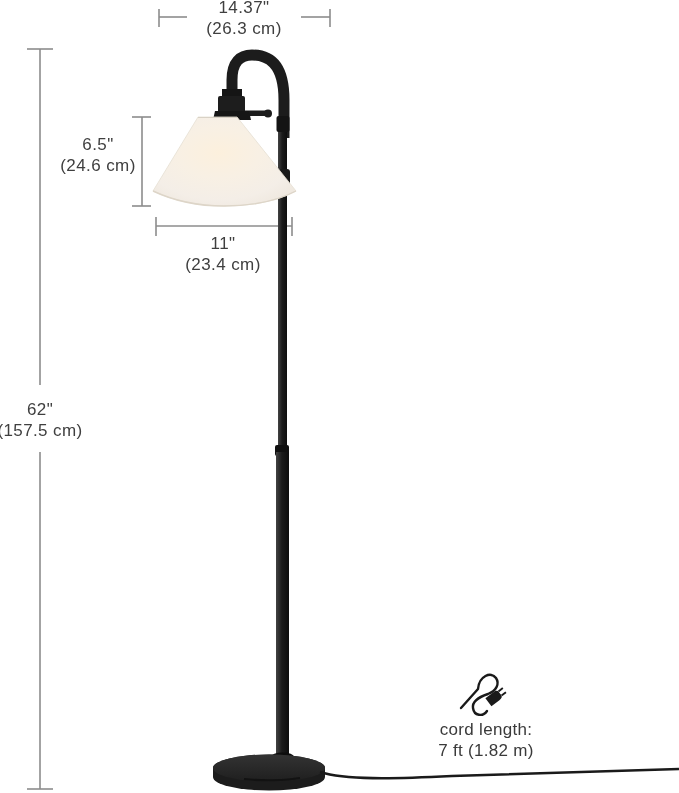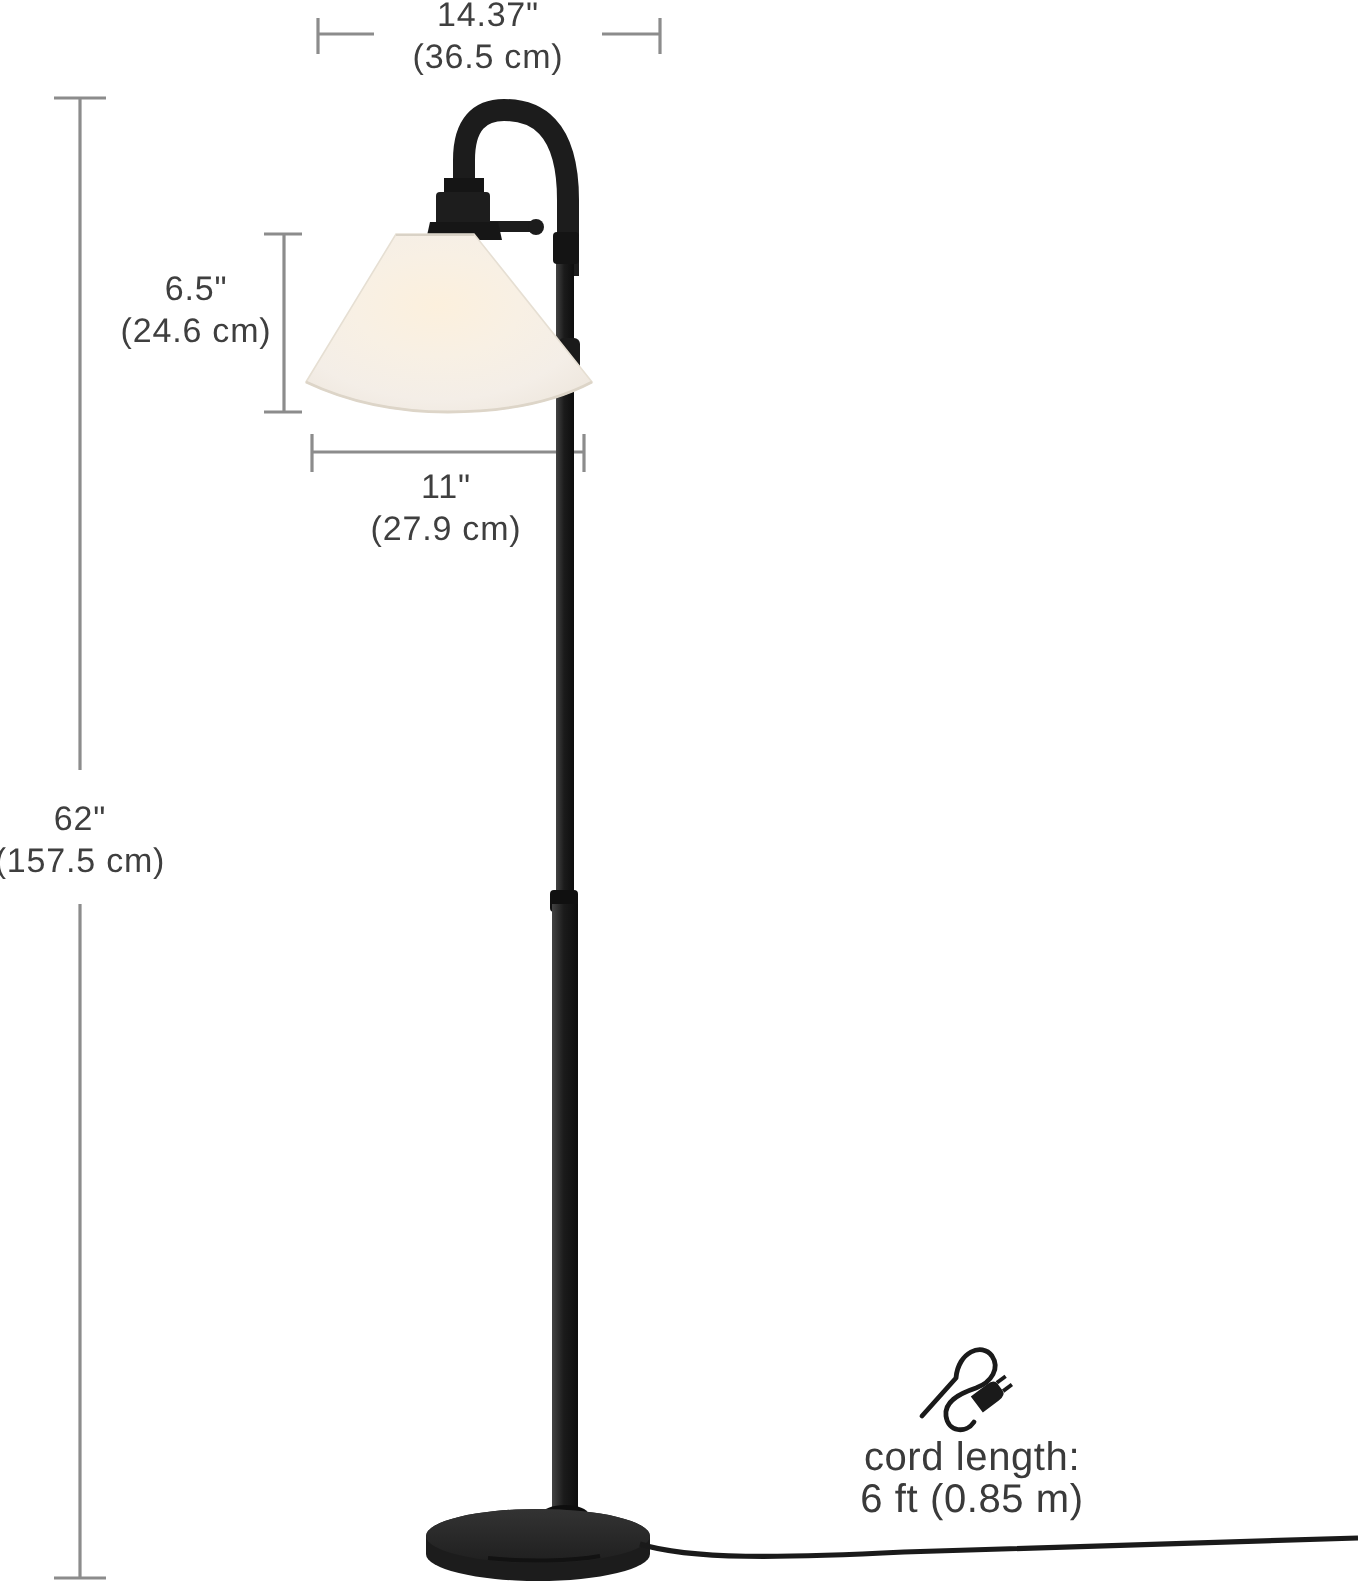--- a/index.html
+++ b/index.html
@@ -20,21 +20,21 @@
     line-height:21px;
     letter-spacing:0.4px;
     white-space:nowrap;
   }
   .dim-label span{display:block;}
   .cord-label{
     position:absolute;
     transform:translate(-50%,-50%);
     text-align:center;
     color:#3a3a3a;
-    font-size:20px;
+    font-size:17px;
     line-height:21px;
     letter-spacing:0.3px;
     white-space:nowrap;
   }
   .cord-label span{display:block;}
 </style>
 </head>
 <body>
 
 <div class="stage">
@@ -128,36 +128,36 @@
       <g transform="translate(494,698) rotate(-37)">
         <path d="M -7,-5 H 3 Q 7.5,-5 7.5,-2 V 2 Q 7.5,5 3,5 H -7 Z" fill="#1a1a1a"></path>
         <line x1="7.5" y1="-2.6" x2="13" y2="-2.6" stroke="#1a1a1a" stroke-width="1.9"></line>
         <line x1="7.5" y1="2.6" x2="13" y2="2.6" stroke="#1a1a1a" stroke-width="1.9"></line>
       </g>
     </g>
   </svg>
 
   <div class="dim-label" style="left:244px; top:18px;">
     <span>14.37"</span>
-    <span>(36.5 cm)</span>
+    <span>(26.3 cm)</span>
   </div>
 
   <div class="dim-label" style="left:98px; top:155px;">
     <span>6.5"</span>
     <span>(24.6 cm)</span>
   </div>
 
   <div class="dim-label" style="left:223px; top:254px;">
     <span>11"</span>
-    <span>(27.9 cm)</span>
+    <span>(23.4 cm)</span>
   </div>
 
   <div class="dim-label" style="left:40px; top:420px;">
     <span>62"</span>
     <span>(157.5 cm)</span>
   </div>
 
   <div class="cord-label" style="left:486px; top:740px;">
     <span>cord length:</span>
-    <span>6 ft (0.85 m)</span>
+    <span>7 ft (1.82 m)</span>
   </div>
 
 </div>
 
 </body></html>

